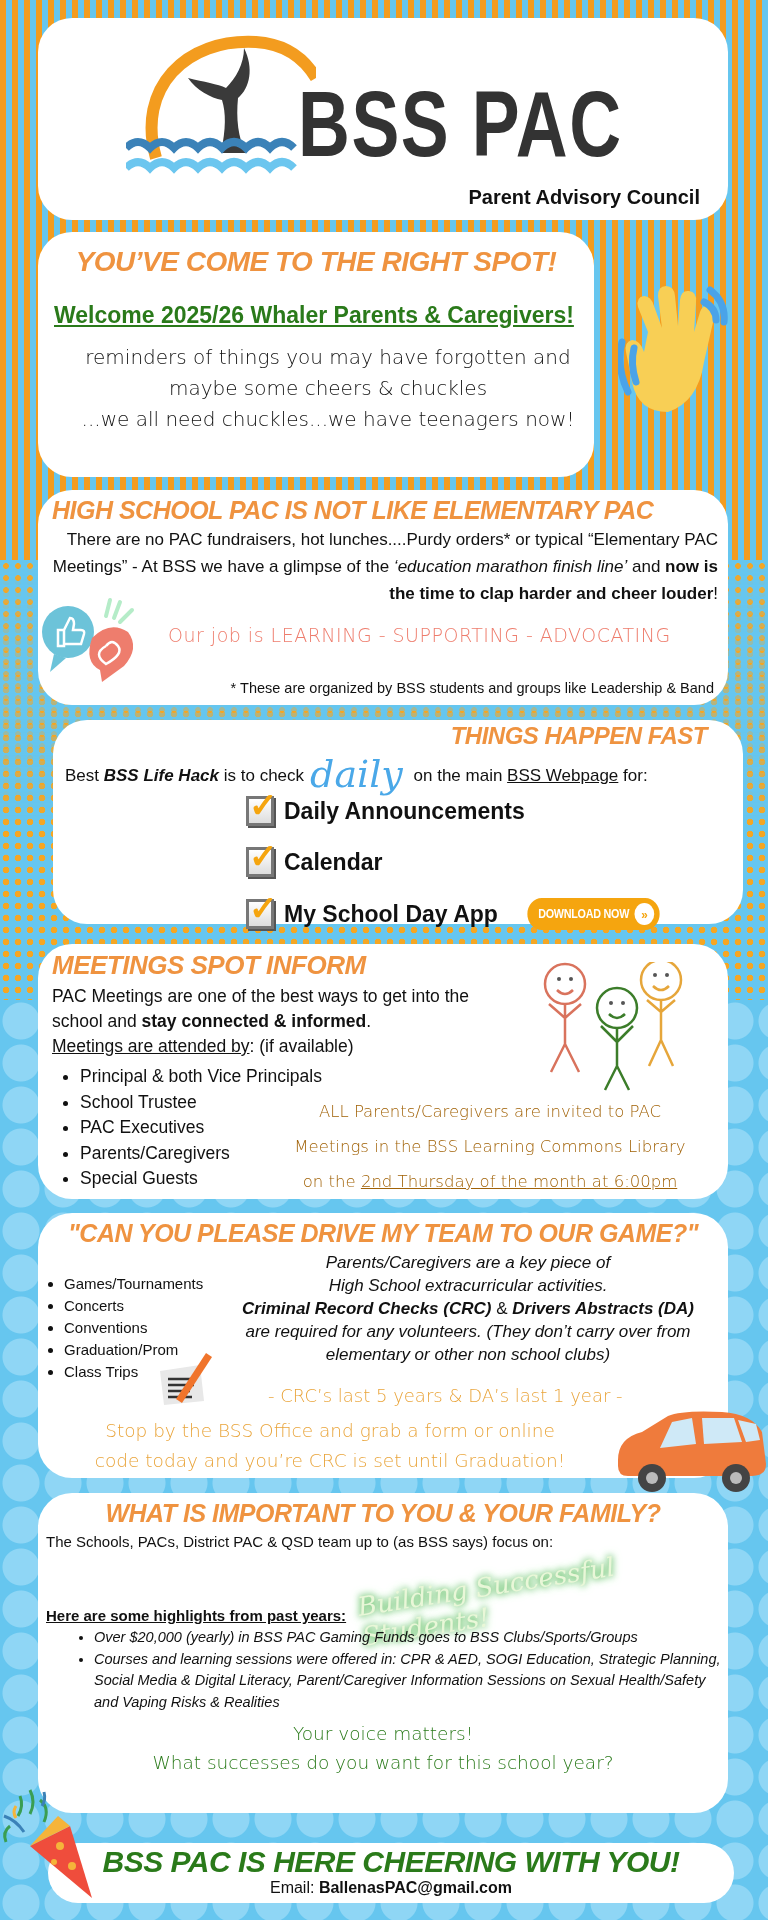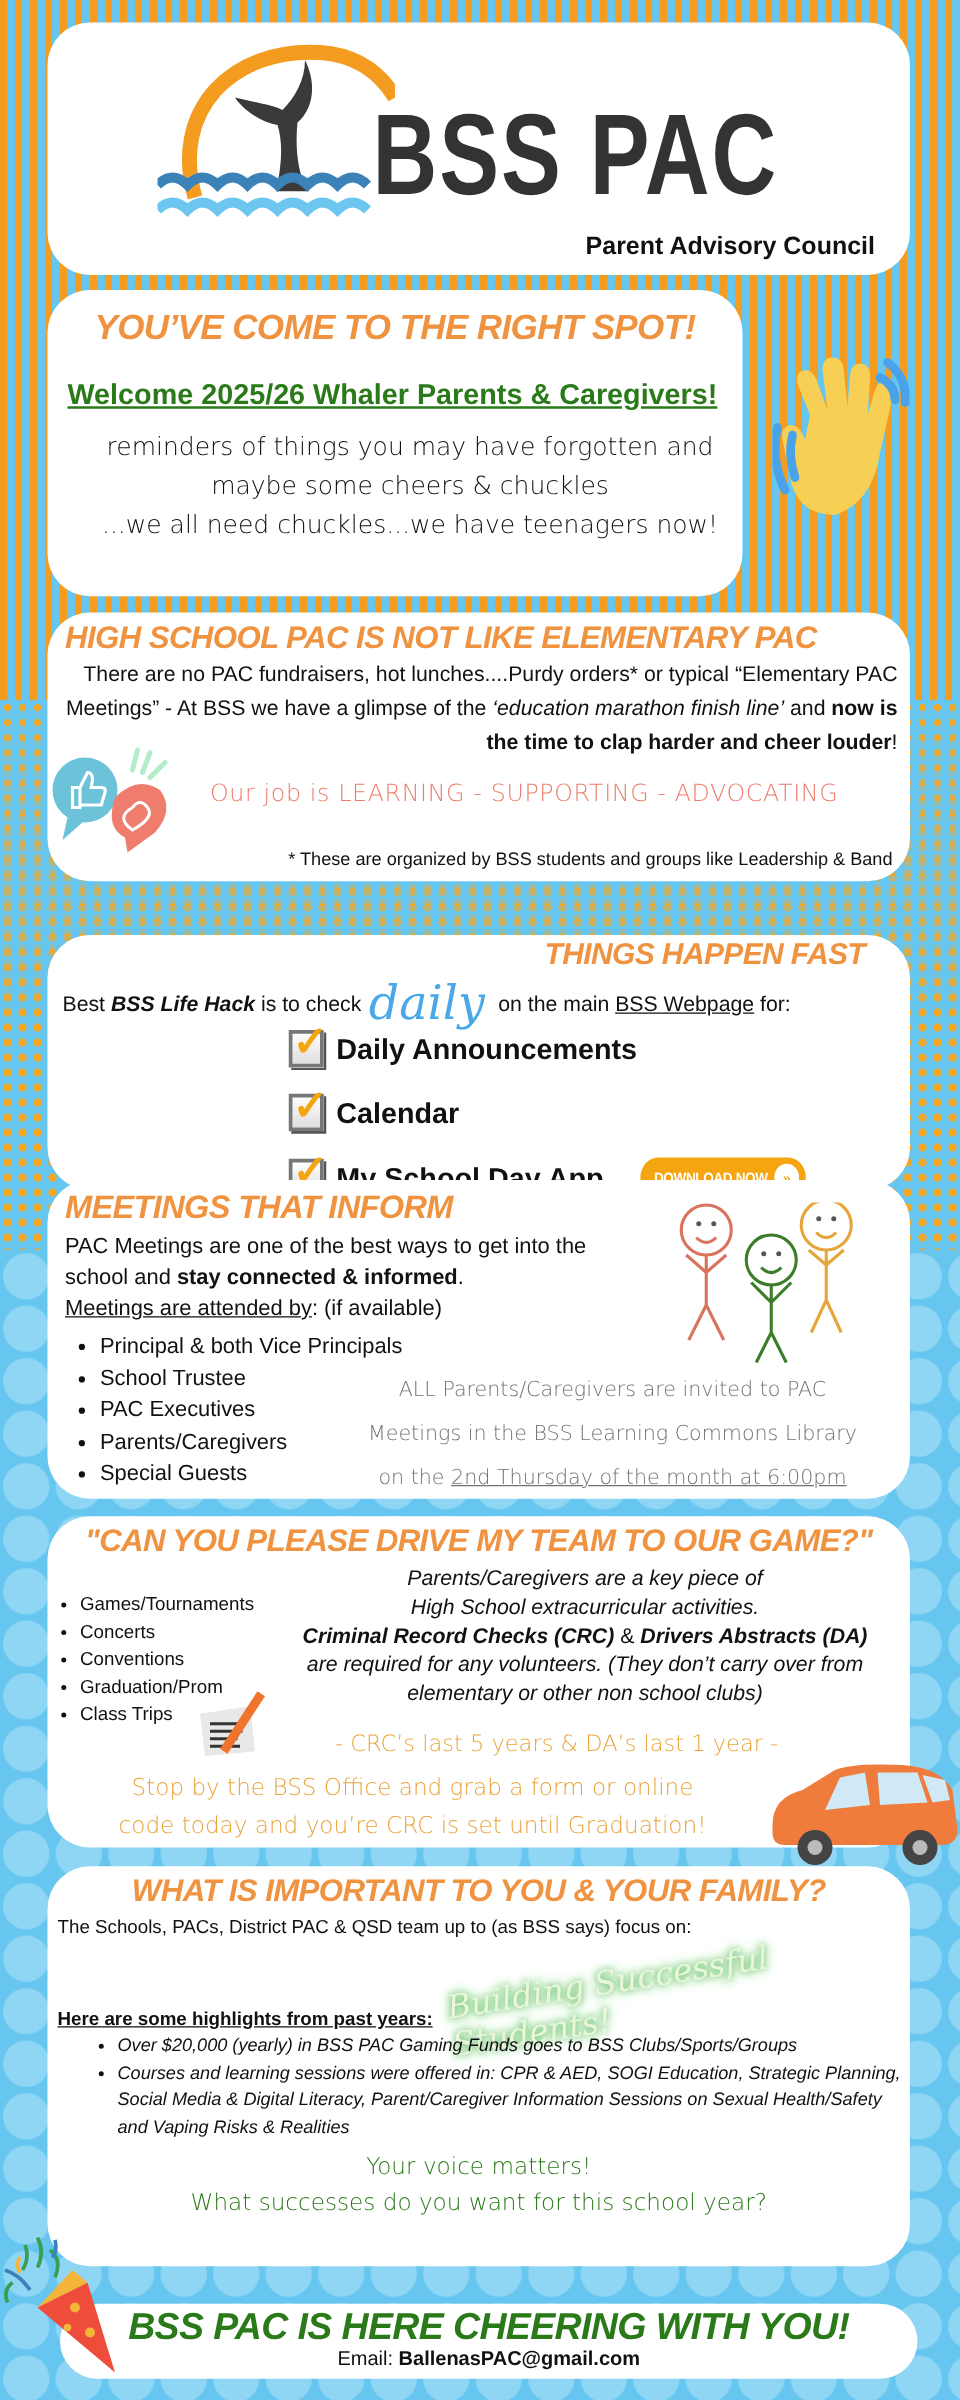--- a/index.html
+++ b/index.html
@@ -82,21 +82,21 @@
     position: absolute; left: 14px; right: 10px; top: 36px;
     text-align: right; font-size: 17px; line-height: 27px; color: #111;
   }
   #hs .slogan {
     position: absolute; left: 130px; top: 134px;
     font-size: 19px; color: #ee7d6d; letter-spacing: 0.5px;
   }
   #hs .note { position: absolute; right: 14px; top: 190px; font-size: 14.5px; color: #111; }
 
   
-  #fast { left: 38px; top: 720px; width: 690px; height: 204px; margin-top: 28px; }
+  #fast { left: 53px; top: 720px; width: 690px; height: 204px; }
   #fast .title { position: absolute; right: 36px; top: 2px; font-size: 24px; }
   #fast .line {
     position: absolute; left: 12px; top: 32px; font-size: 17px; color: #111; white-space: nowrap; text-align: center;
   }
   #fast .daily {
     font-family: "DejaVu Serif", serif; font-style: italic; font-size: 38px; color: #4aa8e8;
     vertical-align: -6px; padding: 0 6px;
   }
   .check-row { position: absolute; left: 160px; display: flex; align-items: center; gap: 10px; padding-left: 33px; }
   .checkbox {
@@ -118,21 +118,21 @@
     display: flex; align-items: center; justify-content: center; font-size: 13px; font-weight: 900;
   }
 
   
   #meet { left: 38px; top: 944px; width: 690px; height: 255px; }
   #meet .title { position: absolute; left: 14px; top: 6px; font-size: 26px; }
   #meet .intro { position: absolute; left: 14px; top: 40px; font-size: 17.5px; line-height: 25px; color: #111; width: 440px; }
   #meet ul { position: absolute; left: 42px; top: 120px; font-size: 17.5px; line-height: 25.5px; color: #111; }
   #meet .invite {
     position: absolute; left: 232px; top: 150px; width: 440px;
-    text-align: center; font-size: 16.5px; line-height: 35px; color: #737373;
+    text-align: center; font-size: 16.5px; line-height: 35px; color: #a16207;
   }
 
   
   #drive { left: 38px; top: 1213px; width: 690px; height: 265px; }
   #drive .title { position: absolute; left: 0; right: 0; top: 6px; text-align: center; font-size: 25px; }
   #drive ul { position: absolute; left: 26px; top: 60px; font-size: 15px; line-height: 22px; color: #111; }
   #drive .para {
     position: absolute; left: 170px; width: 520px; top: 38px; text-align: center;
     font-style: italic; font-size: 17px; line-height: 23px; color: #111;
   }
@@ -230,21 +230,21 @@
     <div class="checkbox"></div>
     <div class="check-label">My School Day  App</div>
     <div class="dl-btn">
       <span>DOWNLOAD NOW</span>
       <span class="arr">»</span>
     </div>
   </div>
 </div>
 
 <div id="meet" class="card">
-  <div class="title orange-h">MEETINGS THAT INFORM</div>
+  <div class="title orange-h">MEETINGS SPOT INFORM</div>
   <div class="intro">
     <span>PAC Meetings are one of the best ways to get into the school and </span><b>stay connected &amp; informed</b><span>.</span><br>
     <u>Meetings are attended by</u><span>: (if available)</span>
   </div>
   <ul>
     <li>Principal &amp; both Vice Principals</li>
     <li>School Trustee</li>
     <li>PAC Executives</li>
     <li>Parents/Caregivers</li>
     <li>Special Guests</li>

